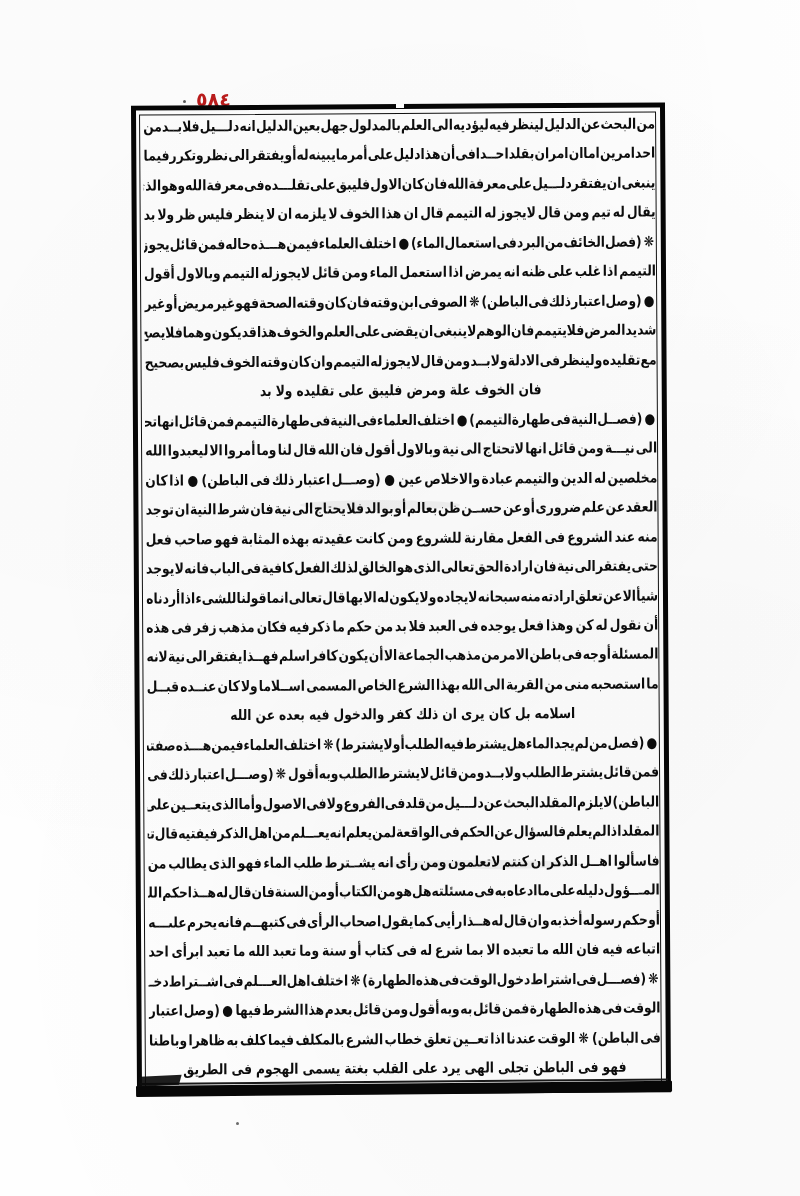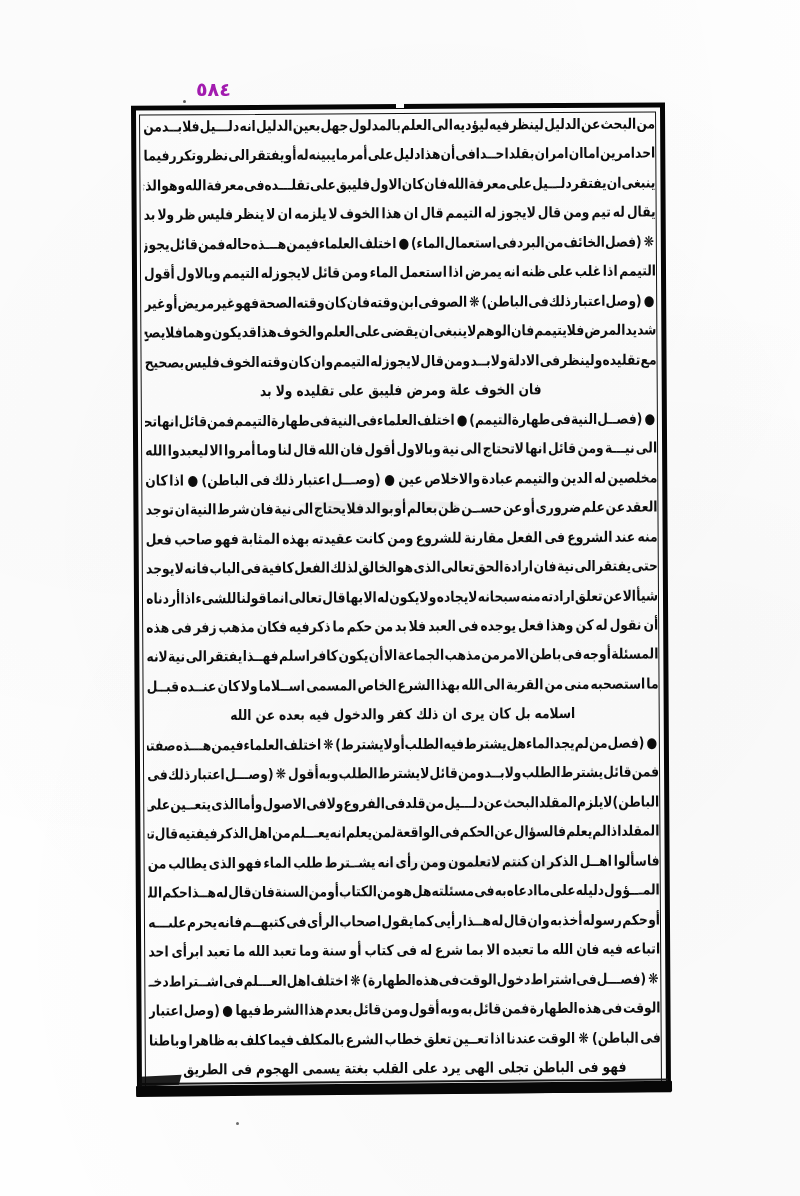--- a/index.html
+++ b/index.html
@@ -31,26 +31,26 @@
     background:
       radial-gradient(circle at 18% 12%, rgba(0,0,0,0.012) 0 32%, rgba(0,0,0,0) 60%),
       radial-gradient(circle at 82% 78%, rgba(0,0,0,0.015) 0 28%, rgba(0,0,0,0) 58%),
       radial-gradient(circle at 55% 45%, rgba(0,0,0,0.008) 0 40%, rgba(0,0,0,0) 70%);
   }
 
   
   #folio {
     position: absolute;
     left: 196px;
-    top: 78px;
+    top: 88px;
     font-family: "DejaVu Sans", sans-serif;
     font-size: 19px;
     font-weight: 700;
     letter-spacing: 1px;
-    color: #a21caf;
+    color: #b91c1c;
     direction: rtl;
     unicode-bidi: bidi-override;
   }
 
   
   #margin-speck-top {
     position: absolute;
     left: 183px;
     top: 100px;
     width: 3px;

